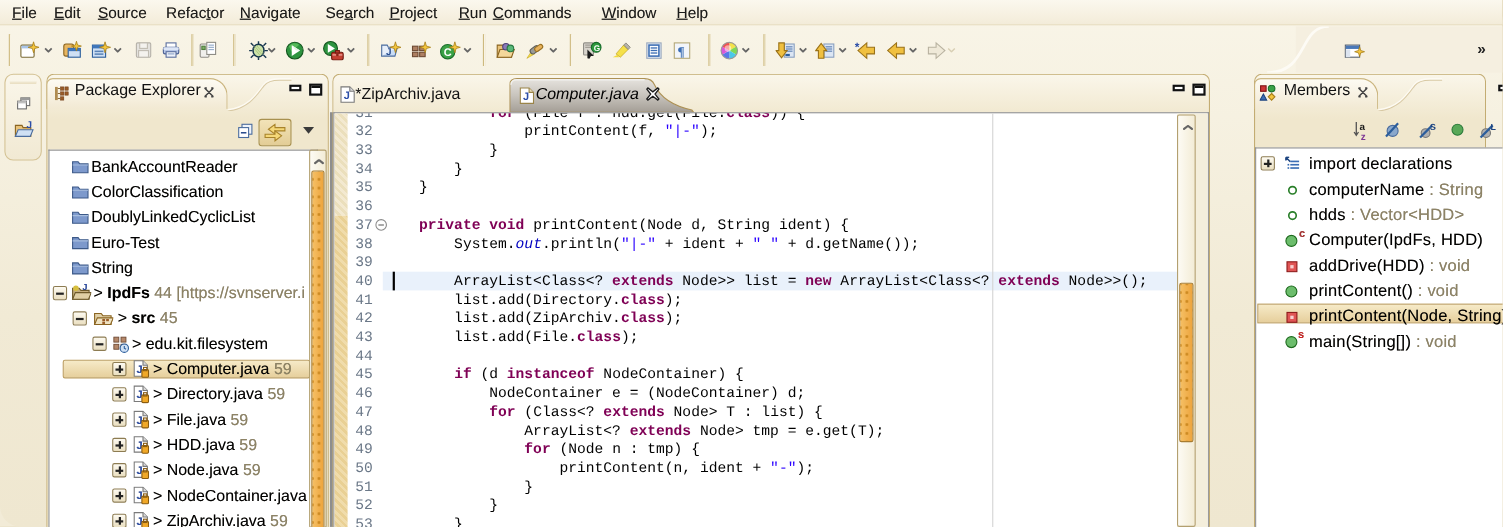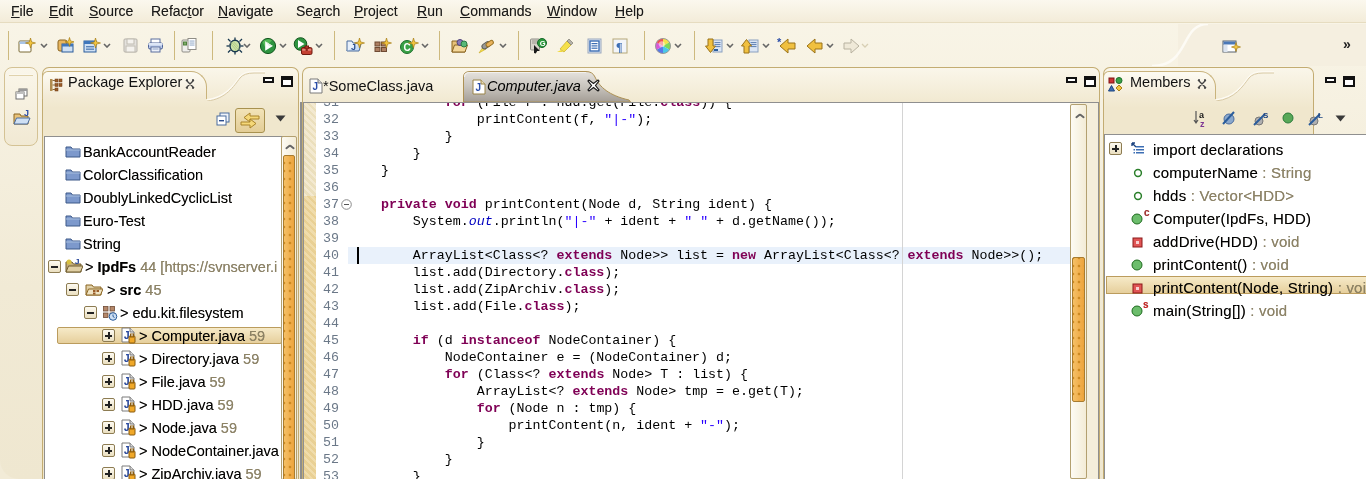--- a/index.html
+++ b/index.html
@@ -43,21 +43,21 @@
 <div id="app">
 <div id="menubar">
 <span style="left:11px"><u>F</u>ile</span>
 <span style="left:49px"><u>E</u>dit</span>
 <span style="left:89px"><u>S</u>ource</span>
 <span style="left:151px">Refac<u>t</u>or</span>
 <span style="left:218px"><u>N</u>avigate</span>
 <span style="left:296px">Se<u>a</u>rch</span>
 <span style="left:354px"><u>P</u>roject</span>
 <span style="left:417px"><u>R</u>un</span>
-<span style="left:460px"><u>C</u>ommands</span>
+<span style="left:448px"><u>C</u>ommands</span>
 <span style="left:547px"><u>W</u>indow</span>
 <span style="left:615px"><u>H</u>elp</span>
 </div>
 <div id="toolbar">
 <div class="tsep" style="left:8px"></div>
 <div class="tsep" style="left:174px"></div>
 <div class="tsep" style="left:212px"></div>
 <div class="tsep" style="left:334px"></div>
 <div class="tsep" style="left:439px"></div>
 <div class="tsep" style="left:518px"></div>
@@ -505,21 +505,21 @@
 <div class="sbthumb" style="left:1px;top:18px;width:12px;height:326px;background-image:radial-gradient(circle,#cd8a22 1px,transparent 1.7px),linear-gradient(90deg,#f5c066,#eda43c);background-size:6px 8px,100% 100%;background-position:3px 3px,0 0;"></div>
 </div>
 </div>
 <div class="abs" style="left:300px;top:102px;width:3px;height:377px;background:#8e8e8e;"></div>
 <div class="panel" id="ed" style="left:302px;width:798px;">
 <svg class="abs" style="left:6px;top:10px" width="14" height="16" viewBox="0 0 14 16">
         <path d="M1 1 L9 1 L13 5 L13 15 L1 15 Z" fill="#fff" stroke="#7a7a7a"></path>
         <path d="M9 1 L9 5 L13 5" fill="#d8d8d8" stroke="#7a7a7a"></path>
         <text x="3.5" y="12" font-size="10" font-weight="bold" fill="#2b4da8" font-family="Liberation Sans">J</text>
       </svg>
-<div class="abs" style="left:20px;top:10px;font-size:14.5px;color:#111;">*SomeClass.java</div>
+<div class="abs" style="left:20px;top:10px;font-size:14.5px;color:#111;">*ZipArchiv.java</div>
 <svg class="abs" style="left:160px;top:2px" width="168" height="32" viewBox="0 0 168 32">
         <defs>
           <linearGradient id="tabg" x1="0" y1="0" x2="0" y2="1">
             <stop offset="0" stop-color="#e6e3de"></stop>
             <stop offset="0.5" stop-color="#c8c4bd"></stop>
             <stop offset="1" stop-color="#a49e96"></stop>
           </linearGradient>
         </defs>
         <path d="M0.5 32 L0.5 7 Q0.5 1.5 7 1.5 L123 1.5 Q129.5 1.5 132 7 C136.5 17 146 25.5 166 30 L167.5 32 Z" fill="url(#tabg)" stroke="#ad9154" stroke-width="1"></path>
         <path d="M1.5 7 Q1.5 2.5 7 2.5 L123 2.5" fill="none" stroke="#f2f1ef" stroke-width="1.2"></path>
@@ -591,21 +591,21 @@
             }
         }</pre>
 <div class="abs" style="left:53px;top:144px;width:2px;height:17px;background:#000;"></div>
 <div class="abs" style="left:598px;top:0;width:1px;height:377px;background:#d4d4d4;"></div>
 <div class="sbtrack" style="left:766px;top:1px;width:17px;height:375px;">
 <div class="arrup" style="left:4px;top:7px;"></div>
 <div class="sbthumb" style="left:1px;top:152px;width:13px;height:145px;background-image:radial-gradient(circle,#cd8a22 1px,transparent 1.7px),linear-gradient(90deg,#f5c066,#eda43c);background-size:6px 8px,100% 100%;background-position:3px 4px,0 0;"></div>
 </div>
 </div>
 </div>
-<div class="panel" id="mb" style="left:1103px;width:211px;">
+<div class="panel" id="mb" style="left:1140px;width:211px;">
 <div class="vtab" style="left:-1px;width:113px;"></div>
 <svg class="abs" style="left:4px;top:9px" width="15" height="15" viewBox="0 0 15 15">
         <rect x="1" y="1" width="5" height="5" fill="#cc3333" stroke="#7e1414"></rect>
         <circle cx="11" cy="3.5" r="3" fill="#3aa146" stroke="#1c6f2b"></circle>
         <path d="M3.5 8.5 L6.5 14 L0.5 14 Z" fill="#3c6eb4" stroke="#1d4480"></path>
         <path d="M11 8 L14 11 L11 14 L8 11 Z" fill="#f3c53e" stroke="#a87e17"></path>
       </svg>
 <div class="vtabtxt" style="left:26px;">Members</div>
 <svg class="abs" style="left:92px;top:10px" width="12" height="12">
         <path d="M2 2 L10 10 M10 2 L2 10 M2 2 L4 2 M8 2 L10 2 M2 10 L4 10 M8 10 L10 10" stroke="#444" stroke-width="1.4" fill="none"></path>

